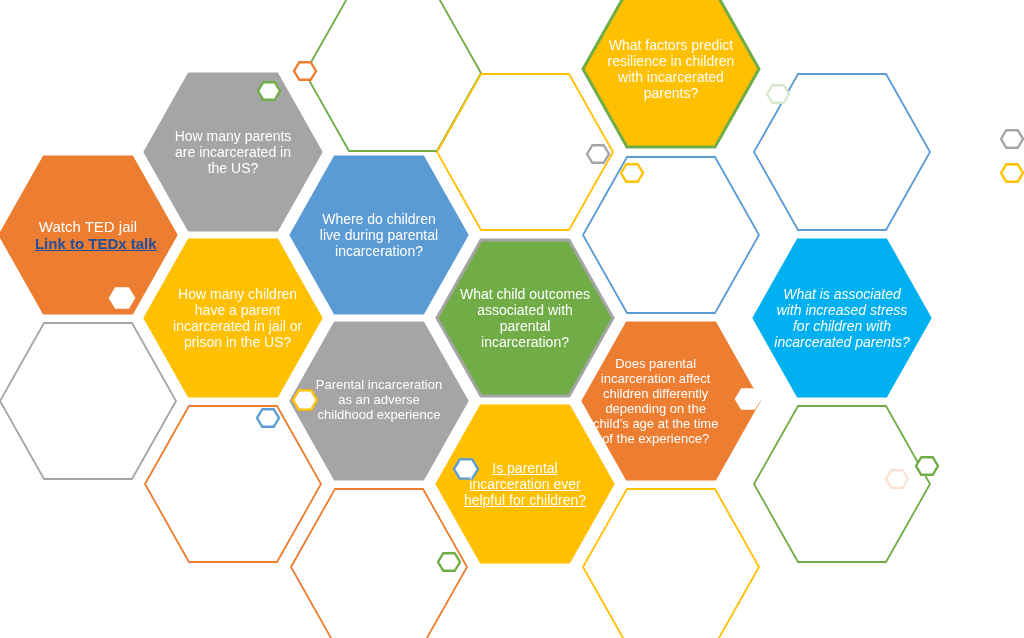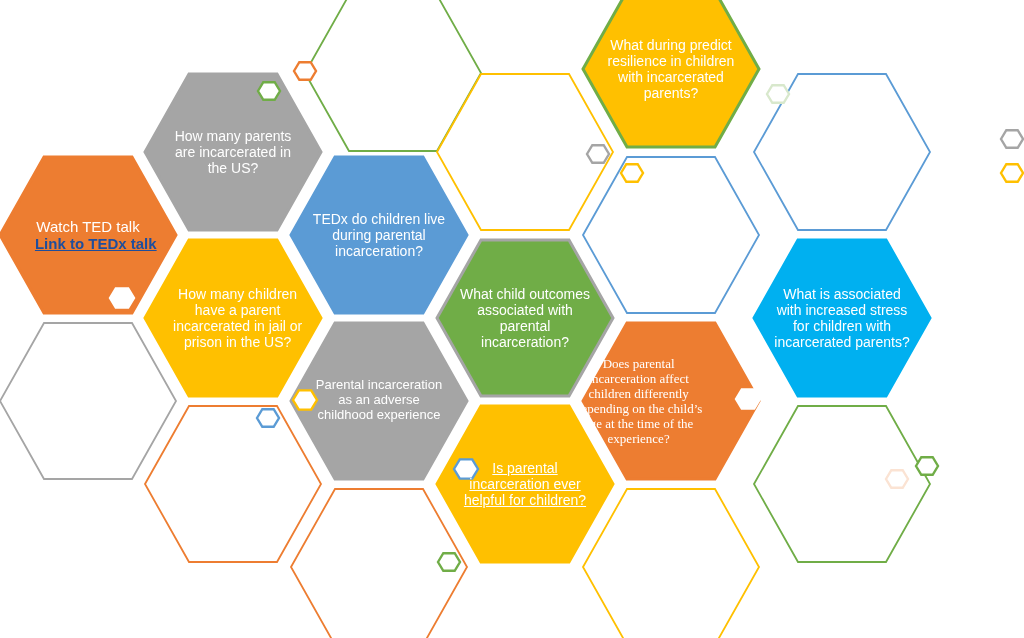--- a/index.html
+++ b/index.html
@@ -67,45 +67,45 @@
       <polygon points="767.0,94.0 772.3,85.2 783.7,85.2 789.0,94.0 783.7,102.8 772.3,102.8" fill="#FFFFFF" stroke="#D8E8CC" stroke-width="2.4" stroke-linejoin="miter"></polygon>
       <polygon points="736.0,399.0 741.8,389.4 754.2,389.4 760.0,399.0 754.2,408.6 741.8,408.6" fill="#FFFFFF" stroke="#FFFFFF" stroke-width="2.4" stroke-linejoin="miter"></polygon>
       <polygon points="886.0,479.0 891.3,470.2 902.7,470.2 908.0,479.0 902.7,487.8 891.3,487.8" fill="#FFFFFF" stroke="#FBE3D3" stroke-width="2.4" stroke-linejoin="miter"></polygon>
       <polygon points="916.0,466.0 921.3,457.2 932.7,457.2 938.0,466.0 932.7,474.8 921.3,474.8" fill="#FFFFFF" stroke="#70AD47" stroke-width="2.4" stroke-linejoin="miter"></polygon>
       <polygon points="1001.0,139.0 1006.3,130.2 1017.7,130.2 1023.0,139.0 1017.7,147.8 1006.3,147.8" fill="#FFFFFF" stroke="#A5A5A5" stroke-width="2.4" stroke-linejoin="miter"></polygon>
       <polygon points="1001.0,173.0 1006.3,164.2 1017.7,164.2 1023.0,173.0 1017.7,181.8 1006.3,181.8" fill="#FFFFFF" stroke="#FFC000" stroke-width="2.4" stroke-linejoin="miter"></polygon>
     </svg>
   <div id="labels">
       <div class="hex-label" style="left: 19.36px; top: 163.24px; width: 137.28px; height: 143.52px; font-size: 15px;">
         <span>
-          <span class="ted-top">Watch TED talk</span>
+          <span class="ted-top">Watch TED jail</span>
           <a class="ted-link" href="#" style="pointer-events: auto; color: rgb(31, 78, 156);">Link to TEDx talk</a>
         </span>
       </div>
       <div class="hex-label" style="left: 164.36px; top: 80.24px; width: 137.28px; height: 143.52px; font-size: 14px;">
         <span>How many parents are incarcerated in the US?</span>
       </div>
       <div class="hex-label" style="left: 169px; top: 246.24px; width: 137.28px; height: 143.52px; font-size: 14px;">
         <span>How many children have a parent incarcerated in jail or prison in the US?</span>
       </div>
       <div class="hex-label" style="left: 310.36px; top: 163.24px; width: 137.28px; height: 143.52px; font-size: 14px;">
-        <span>TEDx do children live during parental incarceration?</span>
+        <span>Where do children live during parental incarceration?</span>
       </div>
       <div class="hex-label" style="left: 310.36px; top: 328px; width: 137.28px; height: 143.52px; font-size: 13px;">
         <span>Parental incarceration as an adverse childhood experience</span>
       </div>
       <div class="hex-label" style="left: 456.36px; top: 246.24px; width: 137.28px; height: 143.52px; font-size: 14px;">
         <span>What child outcomes associated with parental incarceration?</span>
       </div>
       <div class="hex-label" style="left: 456.36px; top: 412.24px; width: 137.28px; height: 143.52px; font-size: 14px; text-decoration: underline;">
         <span>Is parental incarceration ever helpful for children?</span>
       </div>
-      <div class="hex-label" style="left: 570px; top: 329.24px; width: 137.28px; height: 143.52px; font-size: 13px; font-family: Liberation Serif, serif;">
+      <div class="hex-label" style="left: 587px; top: 329.24px; width: 137.28px; height: 143.52px; font-size: 13px;">
         <span>Does parental incarceration affect children differently depending on the child’s age at the time of the experience?</span>
       </div>
       <div class="hex-label" style="left: 602.36px; top: -2.76px; width: 137.28px; height: 143.52px; font-size: 14px;">
-        <span>What during predict resilience in children with incarcerated parents?</span>
+        <span>What factors predict resilience in children with incarcerated parents?</span>
       </div>
-      <div class="hex-label" style="left: 773.36px; top: 246.24px; width: 137.28px; height: 143.52px; font-size: 14px;">
+      <div class="hex-label" style="left: 773.36px; top: 246.24px; width: 137.28px; height: 143.52px; font-size: 14px; font-style: italic;">
         <span>What is associated with increased stress for children with incarcerated parents?</span>
       </div>
     </div>
 </div>
 
 </body></html>

